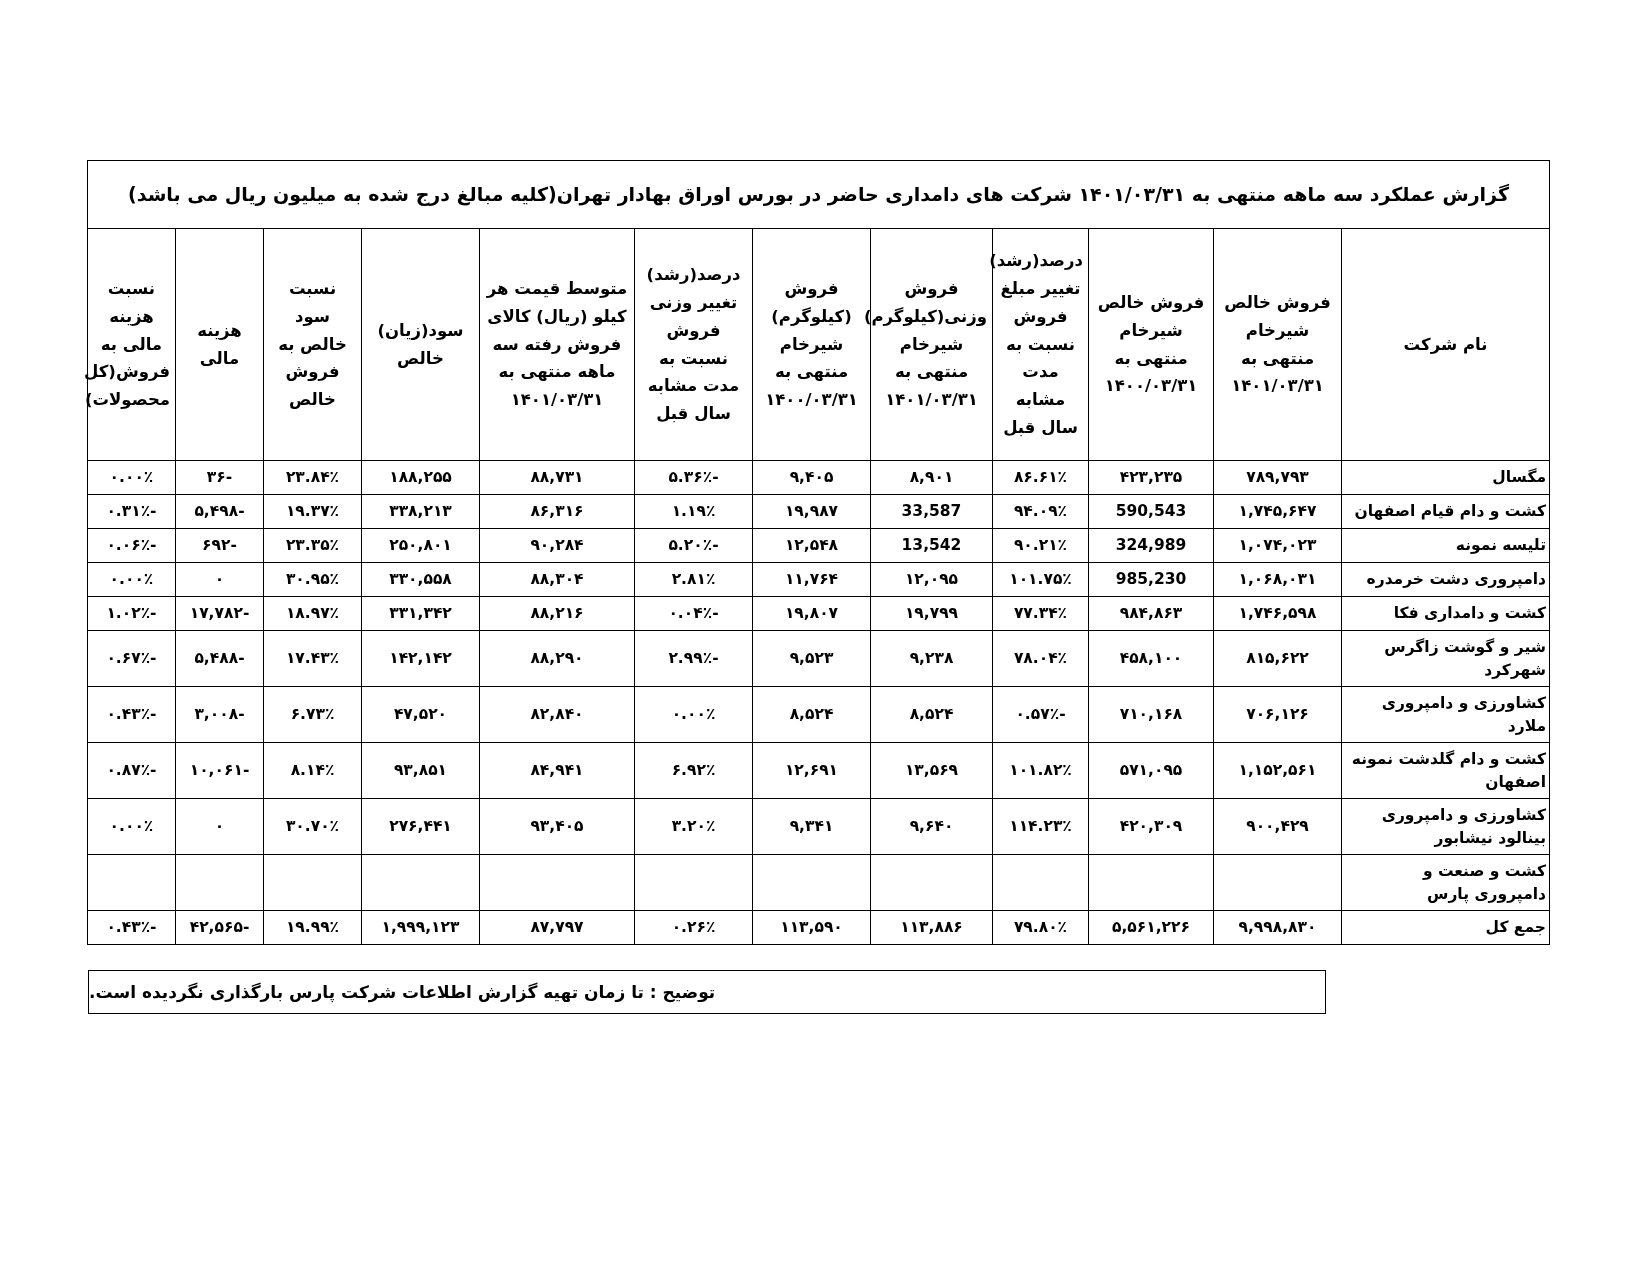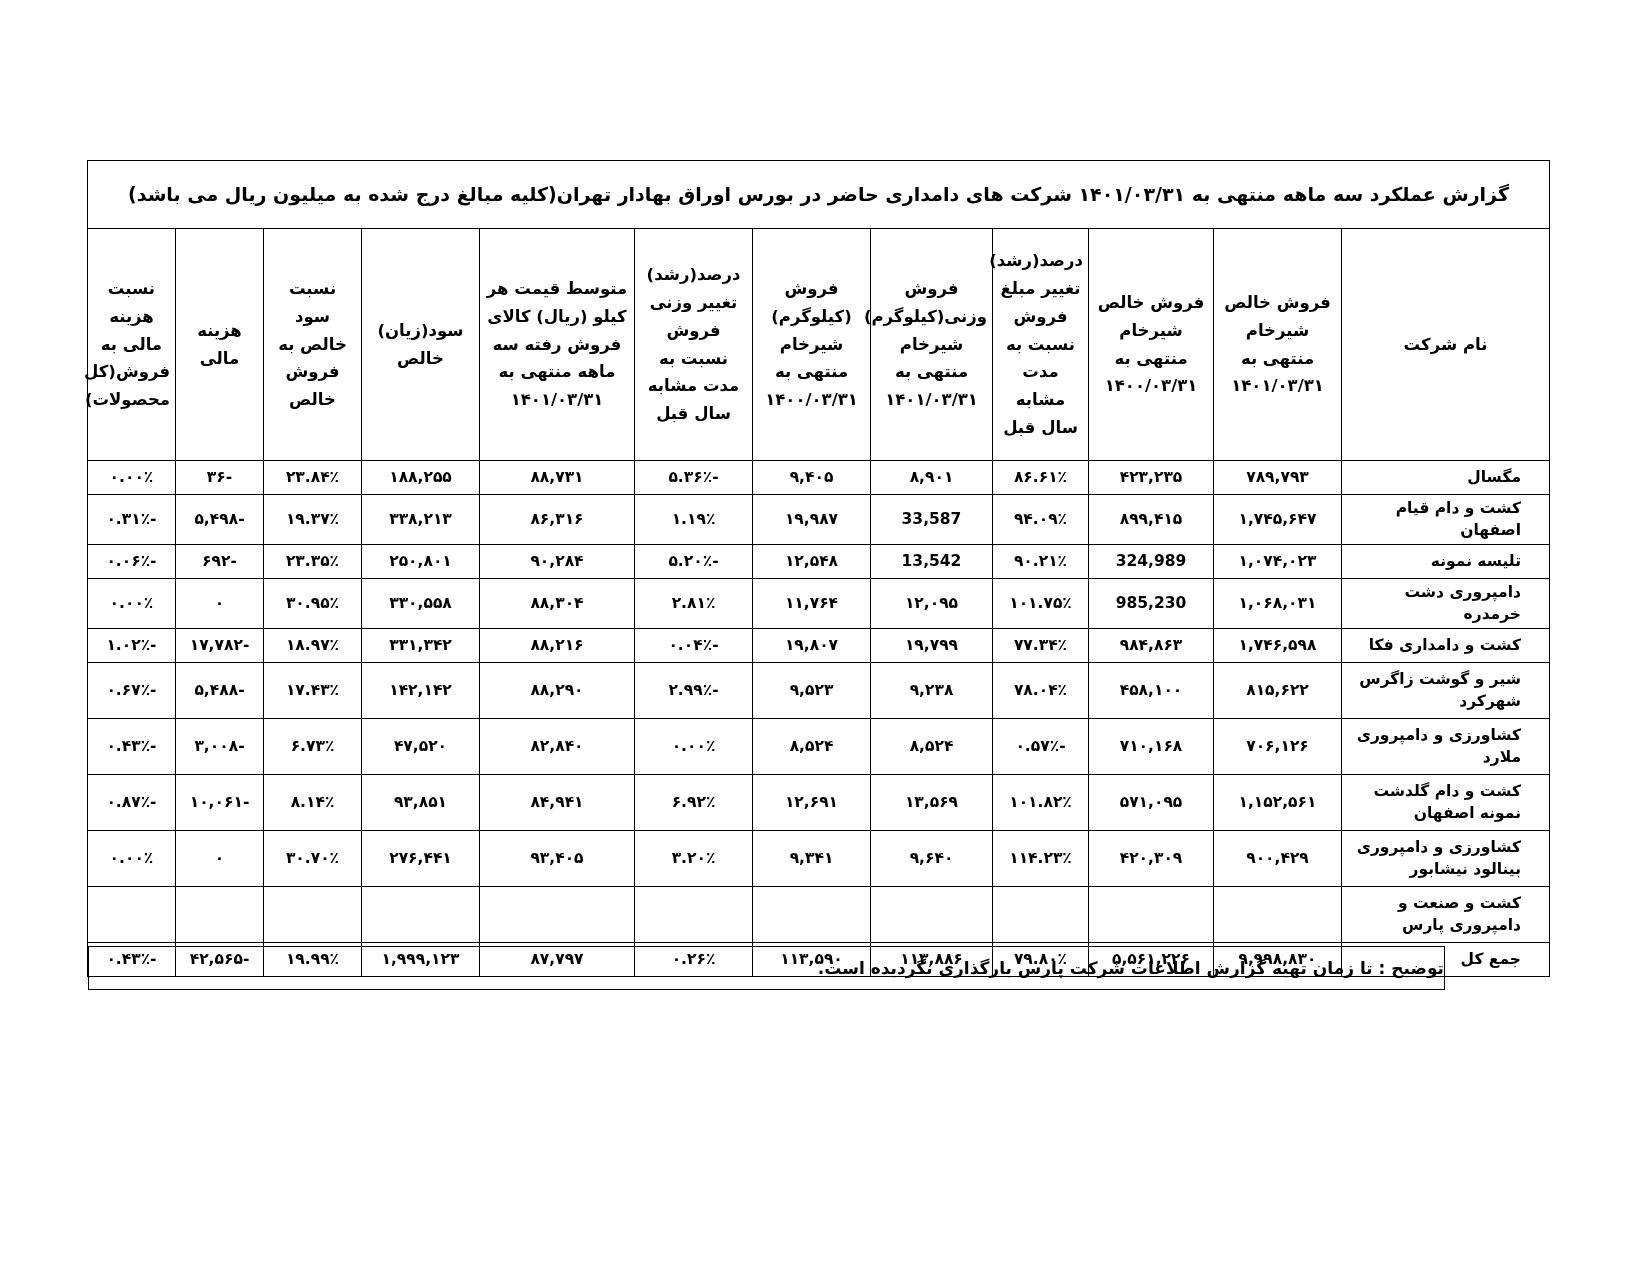--- a/index.html
+++ b/index.html
@@ -64,21 +64,21 @@
   }
 
   tr.data-row td {
     height: 34px;
     font-size: 15.5px;
     font-weight: bold;
   }
 
   tr.data-row td.company {
     text-align: right;
-    padding-right: 28px;
+    padding-right: 3px;
     font-size: 15.5px;
   }
 
   tr.tall td { height: 56px; }
 
   
   col.c-company  { width: 208px; }
   col.c-net1401  { width: 128px; }
   col.c-net1400  { width: 125px; }
   col.c-pctamt   { width: 96px; }
@@ -87,28 +87,28 @@
   col.c-pctwt    { width: 118px; }
   col.c-avgprice { width: 155px; }
   col.c-profit   { width: 118px; }
   col.c-profpct  { width: 98px; }
   col.c-fincost  { width: 88px; }
   col.c-finpct   { width: 88px; }
 
   .note-box {
     position: absolute;
     left: 88px;
-    top: 946px;
-    width: 1357px;
+    top: 970px;
+    width: 1238px;
     height: 44px;
     border: 1.6px solid #000000;
     box-sizing: border-box;
     display: flex;
     align-items: center;
-    justify-content: flex-start;
+    justify-content: flex-end;
     direction: rtl;
   }
   .note-box .note-text {
     font-size: 17px;
     font-weight: bold;
   }
 </style>
 </head>
 <body>
 
@@ -160,21 +160,21 @@
             <td>-۵.۳۶٪</td>
             <td>۸۸,۷۳۱</td>
             <td>۱۸۸,۲۵۵</td>
             <td>۲۳.۸۴٪</td>
             <td>-۳۶</td>
             <td>۰.۰۰٪</td>
           </tr>
           <tr class="data-row">
             <td class="company">کشت و دام قیام اصفهان</td>
             <td>۱,۷۴۵,۶۴۷</td>
-            <td>۸۹۹,۴۱۵</td>
+            <td>590,543</td>
             <td>۹۴.۰۹٪</td>
             <td>33,587</td>
             <td>۱۹,۹۸۷</td>
             <td>۱.۱۹٪</td>
             <td>۸۶,۳۱۶</td>
             <td>۳۳۸,۲۱۳</td>
             <td>۱۹.۳۷٪</td>
             <td>-۵,۴۹۸</td>
             <td>-۰.۳۱٪</td>
           </tr>

